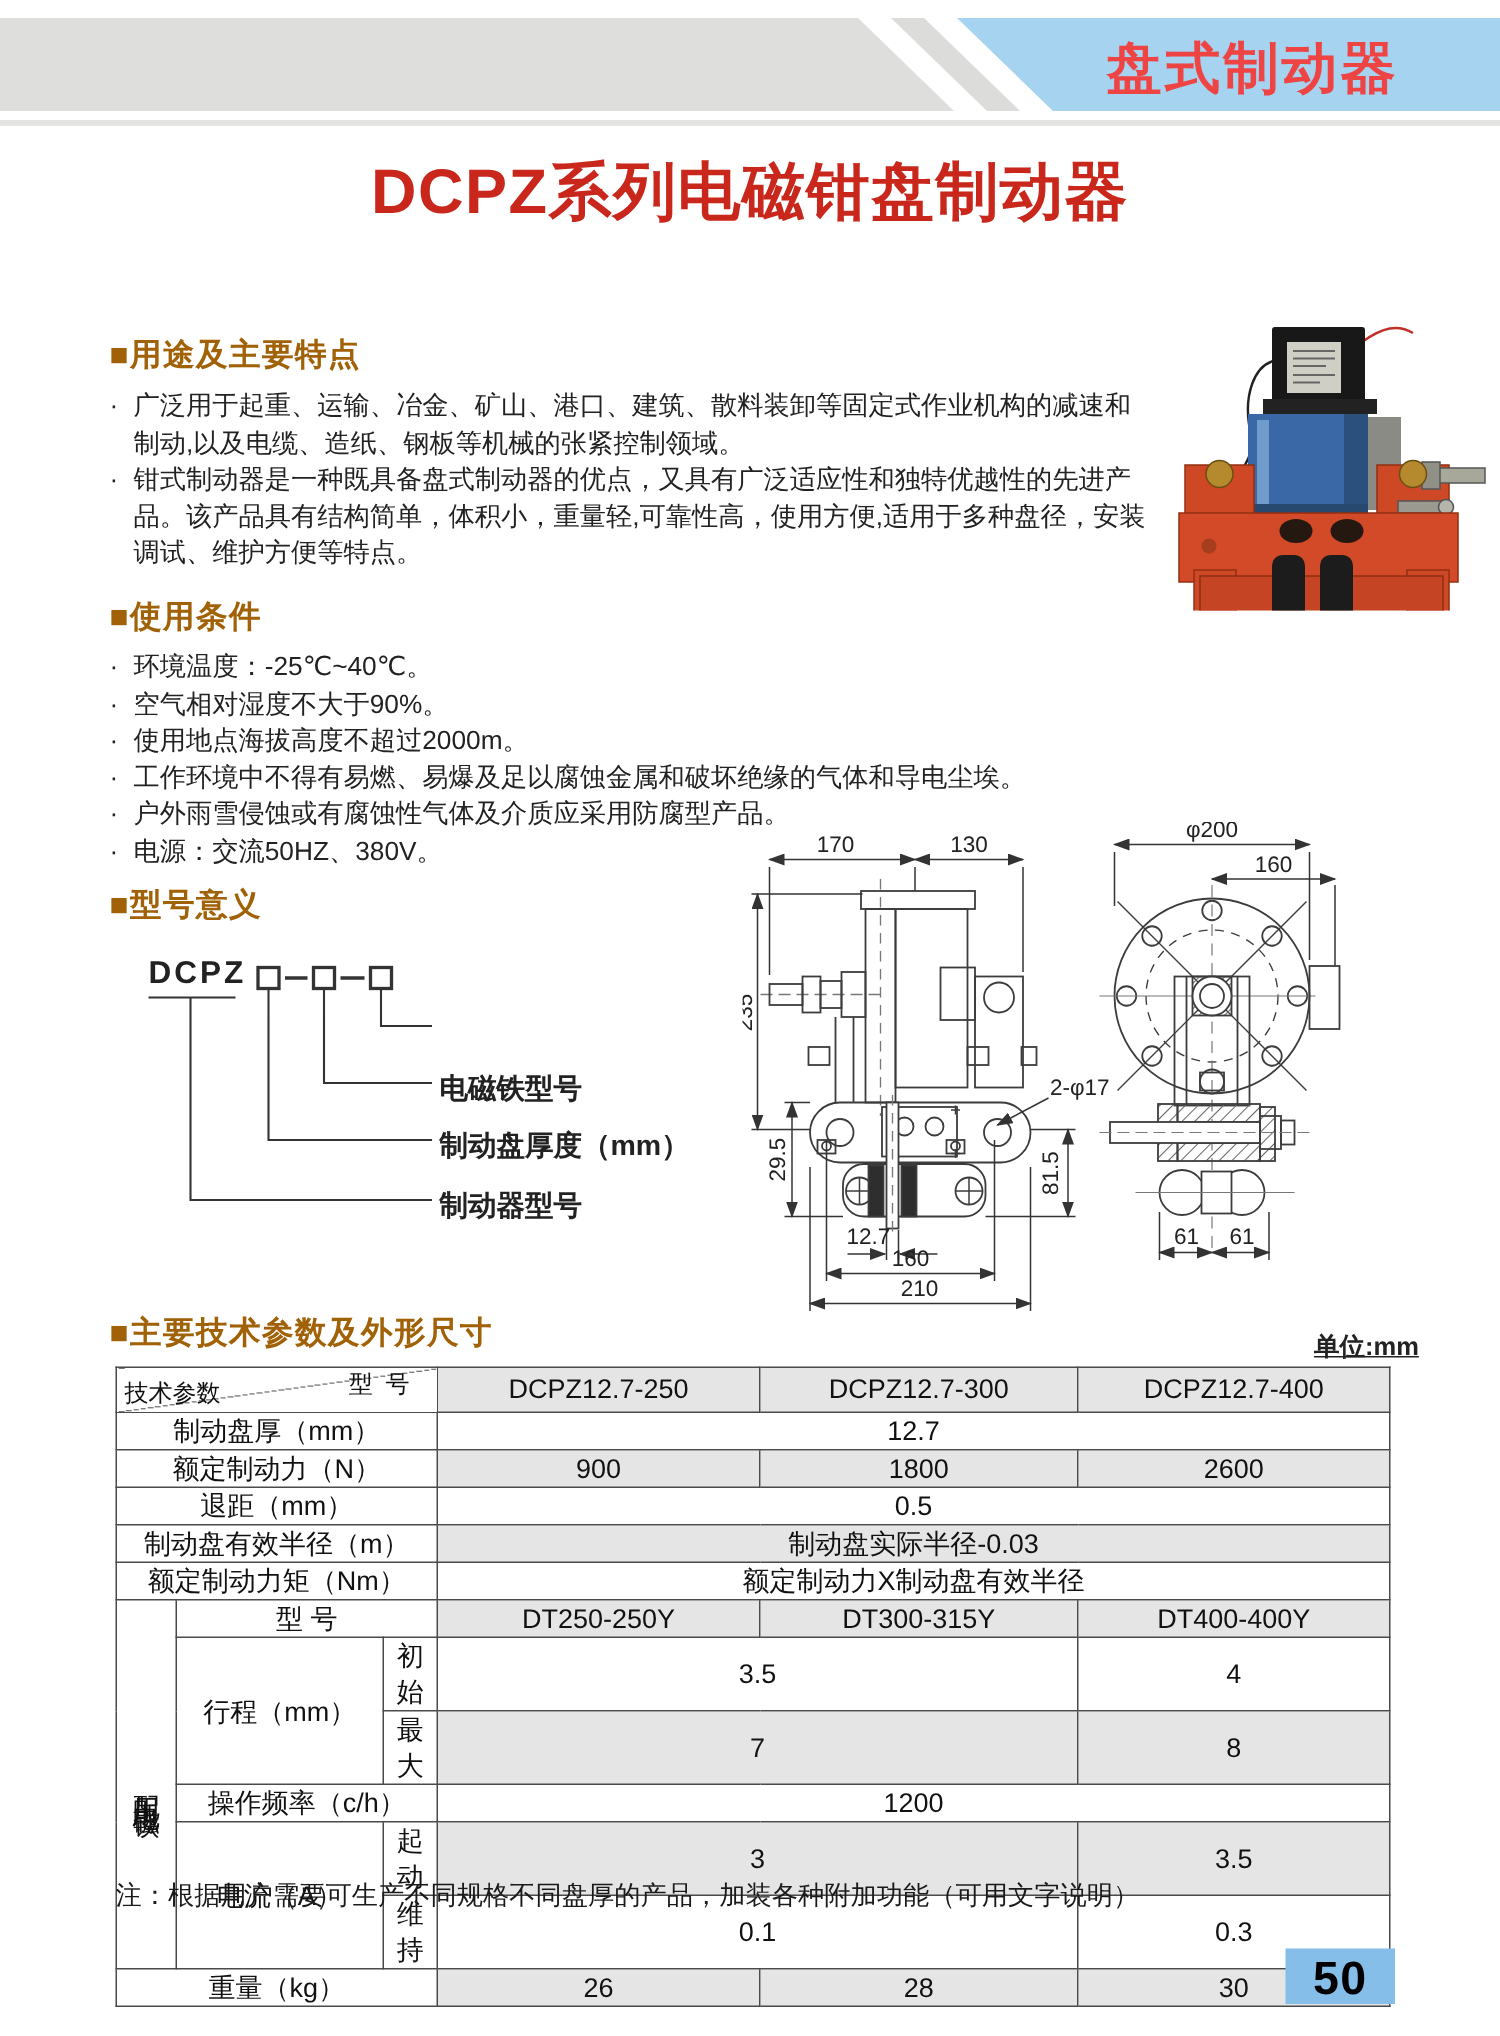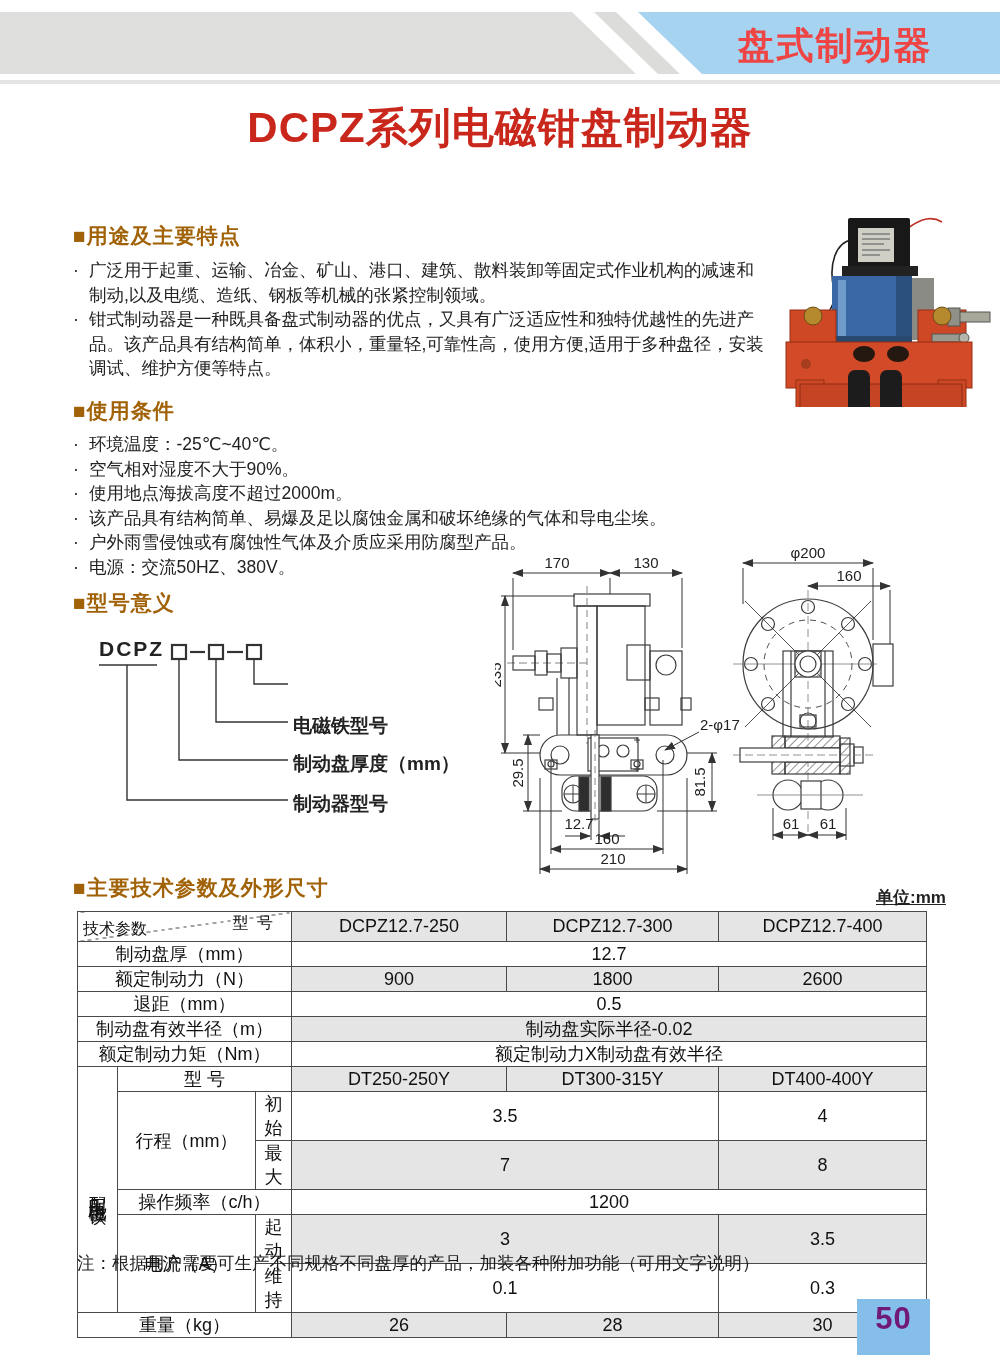--- a/index.html
+++ b/index.html
@@ -34,22 +34,22 @@
                  font-size:18px;color:#111;padding:0;overflow:hidden;}
   table.specs tr{height:25px;}
   table.specs tr.r-head{height:30px;}
   td.gray{background:#e5e5e5;}
   td.diag{position:relative;background:
       linear-gradient(to bottom right,#ffffff 49.6%,#4a4a4a 49.6%,#4a4a4a 50.45%,#ffffff 50.45%);}
   .diag-top{position:absolute;right:16px;top:1px;font-size:16px;letter-spacing:2px;}
   .diag-bot{position:absolute;left:5px;bottom:1px;font-size:16px;}
   td.vert{writing-mode:vertical-rl;text-orientation:upright;letter-spacing:3px;font-size:17px;padding:2px 0;}
   .note{position:absolute;left:77px;top:1251px;font-size:17.5px;color:#1a1a1a;}
-  .badge{position:absolute;left:857px;top:1299px;width:73px;height:56px;background:#85BEE8;
-         color:#701a75;font-size:31px;font-weight:bold;text-align:center;line-height:39px;letter-spacing:1px;}
+  .badge{position:absolute;left:857px;top:1299px;width:73px;height:37px;background:#85BEE8;
+         color:#000000;font-size:31px;font-weight:bold;text-align:center;line-height:39px;letter-spacing:1px;}
   svg text{font-family:"Liberation Sans","DejaVu Sans",sans-serif;}
 </style>
 </head>
 <body>
 
 <div class="page">
 
   <svg class="hdr-svg" width="1000" height="72" viewBox="0 0 1000 72">
     <polygon points="0,4 572,4 636,66 0,66" fill="#DEDEDD"></polygon>
     <polygon points="594,4 616,4 680,66 658,66" fill="#DCDCDA"></polygon>
@@ -119,21 +119,21 @@
     <div class="bullet">
       <span class="dot">·</span>
       <span class="btxt">空气相对湿度不大于90%。</span>
     </div>
     <div class="bullet">
       <span class="dot">·</span>
       <span class="btxt">使用地点海拔高度不超过2000m。</span>
     </div>
     <div class="bullet">
       <span class="dot">·</span>
-      <span class="btxt">该产品具有结构简单、易爆及足以腐蚀金属和破坏绝缘的气体和导电尘埃。</span>
+      <span class="btxt">工作环境中不得有易燃、易爆及足以腐蚀金属和破坏绝缘的气体和导电尘埃。</span>
     </div>
     <div class="bullet">
       <span class="dot">·</span>
       <span class="btxt">户外雨雪侵蚀或有腐蚀性气体及介质应采用防腐型产品。</span>
     </div>
     <div class="bullet">
       <span class="dot">·</span>
       <span class="btxt">电源：交流50HZ、380V。</span>
     </div>
   </div>
@@ -339,21 +339,21 @@
       <td class="gray">900</td>
       <td class="gray">1800</td>
       <td class="gray">2600</td>
     </tr>
     <tr>
       <td colspan="3">退距（mm）</td>
       <td colspan="3">0.5</td>
     </tr>
     <tr>
       <td colspan="3">制动盘有效半径（m）</td>
-      <td colspan="3" class="gray">制动盘实际半径-0.02</td>
+      <td colspan="3" class="gray">制动盘实际半径-0.03</td>
     </tr>
     <tr>
       <td colspan="3">额定制动力矩（Nm）</td>
       <td colspan="3">额定制动力X制动盘有效半径</td>
     </tr>
     <tr>
       <td rowspan="6" class="vert">配用电磁铁</td>
       <td colspan="2">型 号</td>
       <td class="gray">DT250-250Y</td>
       <td class="gray">DT300-315Y</td>

